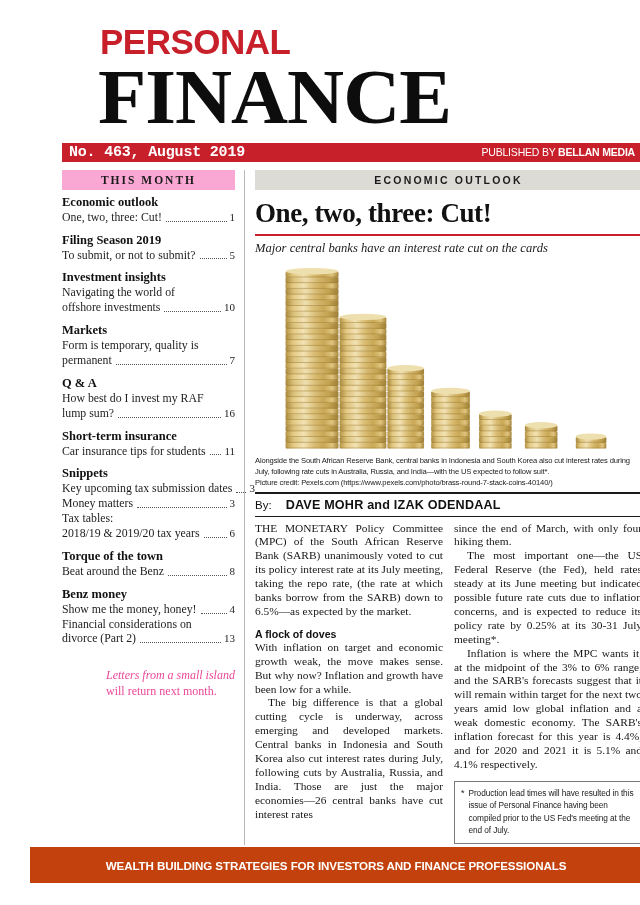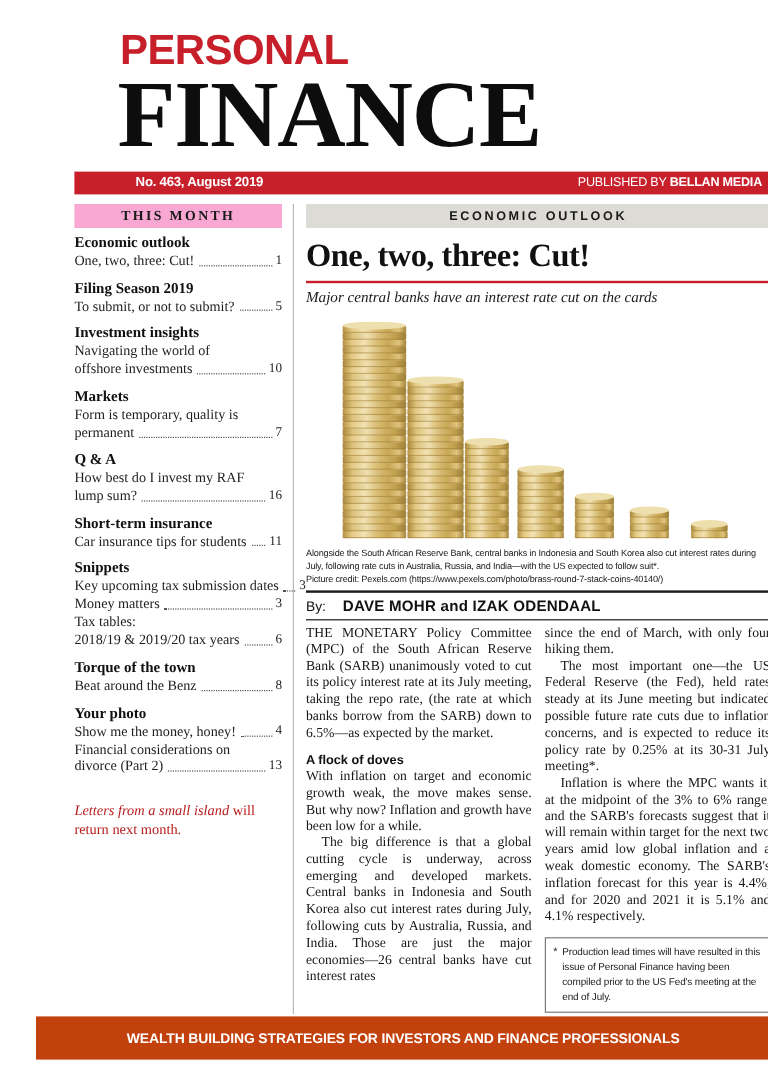--- a/index.html
+++ b/index.html
@@ -54,26 +54,25 @@
     margin: 9px 30px 0 30px;
     background: #c8202b;
     height: 19px;
     display: flex;
     align-items: center;
     justify-content: space-between;
     padding: 0 7px;
     box-sizing: border-box;
   }
   .issuebar-left {
-    font-family: Liberation Sans, sans-serif;
-    font-weight: bold;
-    font-size: 11px;
+    font-family: Liberation Mono, monospace;
+    font-weight: bold;
+    font-size: 15px;
     color: #ffffff;
     letter-spacing: -0.2px;
-    margin-left: 44px;
   }
   .issuebar-right {
     font-family: "Liberation Sans", sans-serif;
     font-size: 10.5px;
     color: #ffffff;
     letter-spacing: -0.2px;
   }
   .issuebar-right b { font-weight: bold; }
 
   
@@ -140,21 +139,22 @@
   }
   .toc-multiline {
     font-size: 11.8px;
     line-height: 1.26;
     color: #1d1d1d;
   }
   .toc-note {
     margin-top: 22px;
     font-size: 12px;
     line-height: 1.3;
-    color: #b91c1c;
+    color: #ec4899;
+    margin-left: 44px;
   }
   .toc-note i { font-style: italic; }
 
   
   .kicker-band {
     background: #dddbd6;
     text-align: center;
     font-family: "Liberation Sans", sans-serif;
     font-weight: bold;
     font-size: 10.5px;
@@ -389,21 +389,21 @@
           </div>
           <div class="toc-group">
             <div class="toc-cat">Torque of the town</div>
             <div class="toc-entry">
               <span class="t">Beat around the Benz</span>
               <span class="dots"></span>
               <span class="pg">8</span>
             </div>
           </div>
           <div class="toc-group">
-            <div class="toc-cat">Your photo</div>
+            <div class="toc-cat">Benz money</div>
             <div class="toc-entry">
               <span class="t">Show me the money, honey!</span>
               <span class="dots"></span>
               <span class="pg">4</span>
             </div>
             <div class="toc-multiline">Financial considerations on</div>
             <div class="toc-entry">
               <span class="t">divorce (Part 2)</span>
               <span class="dots"></span>
               <span class="pg">13</span>

